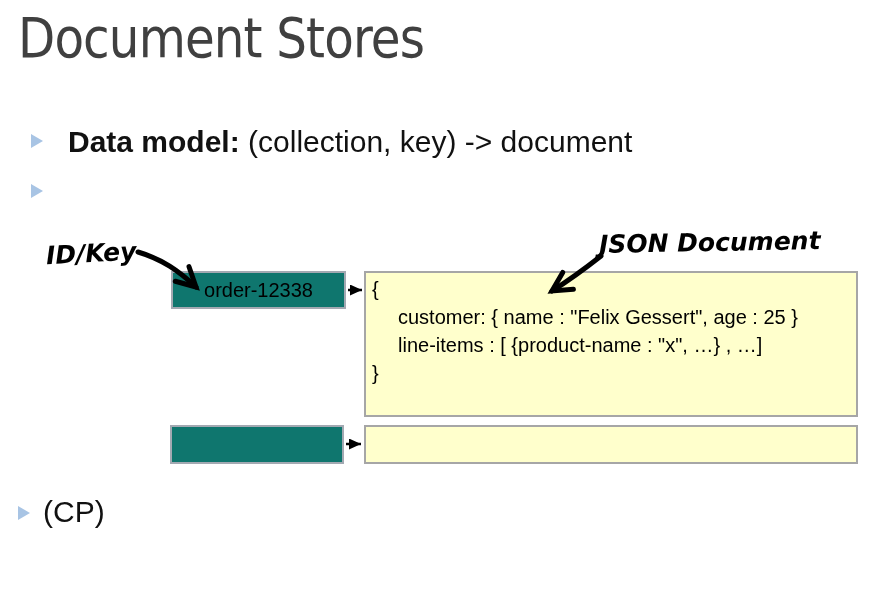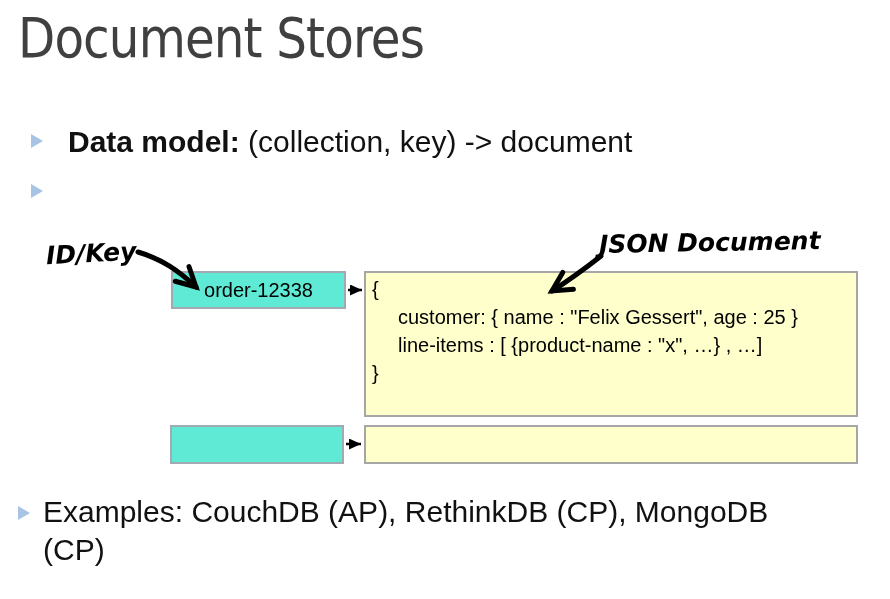--- a/index.html
+++ b/index.html
@@ -27,21 +27,21 @@
   .bt3{left:43px;top:493px;white-space:normal;width:830px;}
   .bullet-text b{font-weight:700;}
   .hand{
     position:absolute;font-family:"DejaVu Sans",sans-serif;
     font-style:italic;font-weight:700;font-size:25px;color:#000;
     white-space:nowrap;z-index:6;
   }
   .hand.idkey{left:46px;top:239px;transform:rotate(-3deg);}
   .hand.jsondoc{left:599px;top:228px;transform:rotate(-1deg);}
   .keybox{
-    position:absolute;background:#5eead4;border:2px solid #a3a9b2;
+    position:absolute;background:#0f766e;border:2px solid #a3a9b2;
     box-sizing:border-box;z-index:2;
     display:flex;align-items:center;justify-content:center;
     font-size:20px;color:#000;
   }
   .kb1{left:171px;top:271px;width:175px;height:38px;}
   .kb2{left:170px;top:425px;width:174px;height:39px;}
   .docbox{
     position:absolute;background:#ffffcc;border:2px solid #a6a6a6;
     box-sizing:border-box;z-index:2;padding:2px 4px 0 6px;
     font-size:20px;line-height:28px;color:#000;
@@ -91,17 +91,16 @@
       </marker>
     </defs>
     <path d="M138,252 C162,259 179,271 196,287" fill="none" stroke="#000" stroke-width="5" stroke-linecap="round" marker-end="url(#openV)"></path>
     <path d="M601,256 C587,267 571,279 552,291" fill="none" stroke="#000" stroke-width="5" stroke-linecap="round" marker-end="url(#openV)"></path>
     <line x1="348" y1="290" x2="362" y2="290" stroke="#000" stroke-width="2.5" marker-end="url(#solidHead)"></line>
     <line x1="346" y1="444" x2="361" y2="444" stroke="#000" stroke-width="2.5" marker-end="url(#solidHead)"></line>
   </svg>
 
   <span class="tri t3"></span>
   <div class="bullet-text bt3">
-    <div>Examples: CouchDB (AP), RethinkDB (CP), MongoDB</div>
     <div>(CP)</div>
   </div>
 
 </div>
 
 </body></html>

